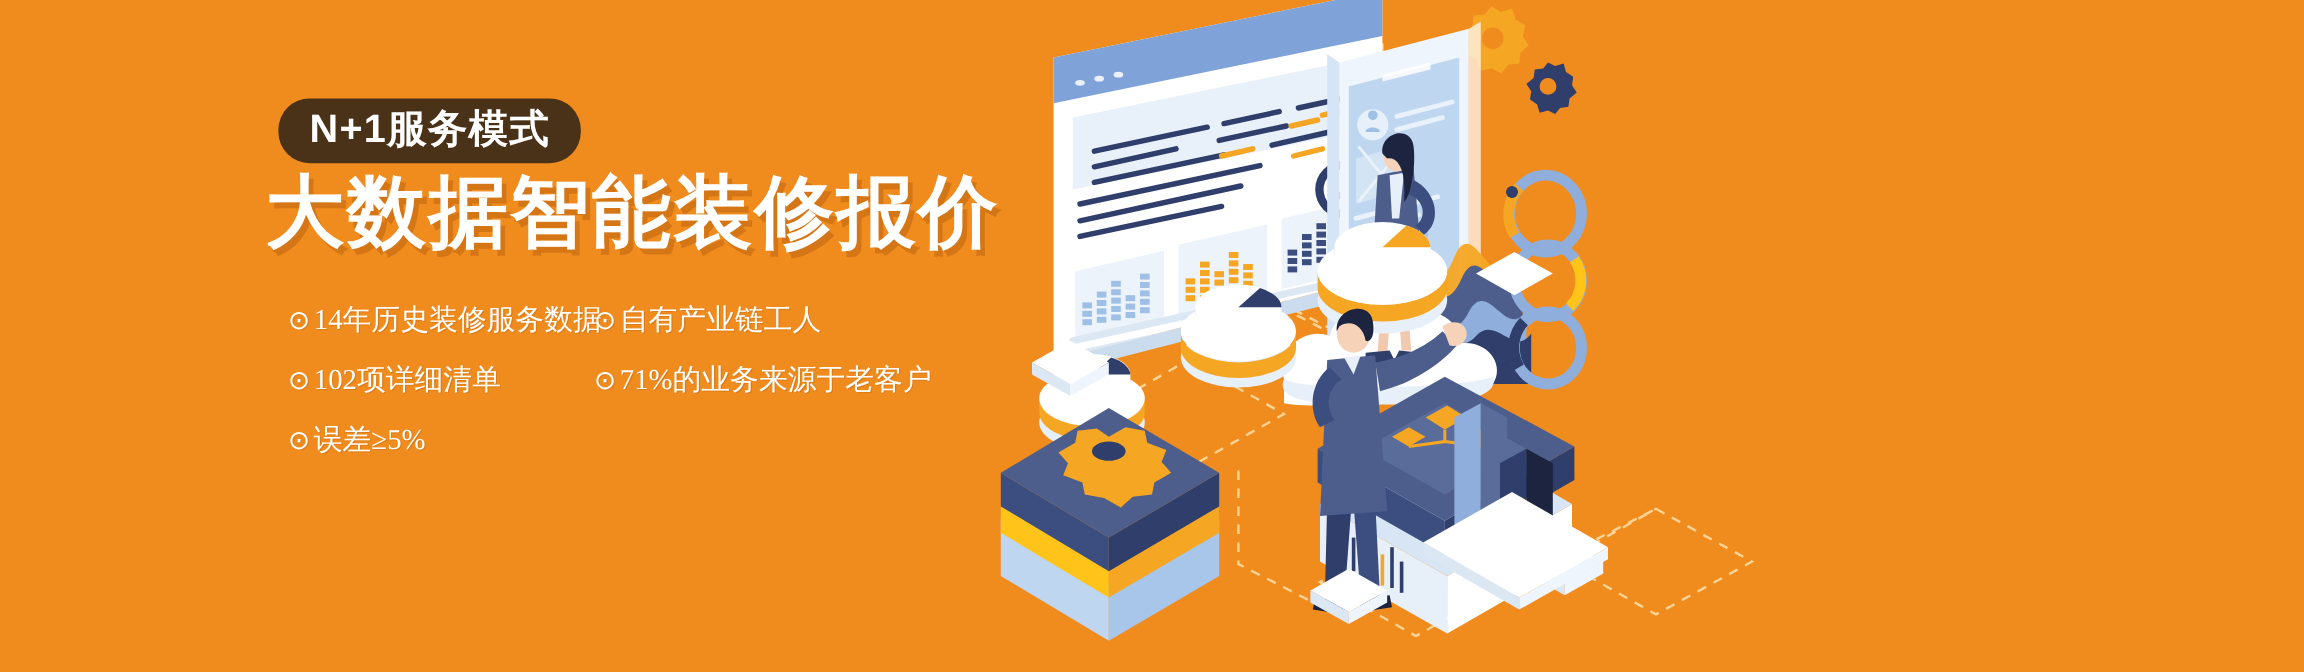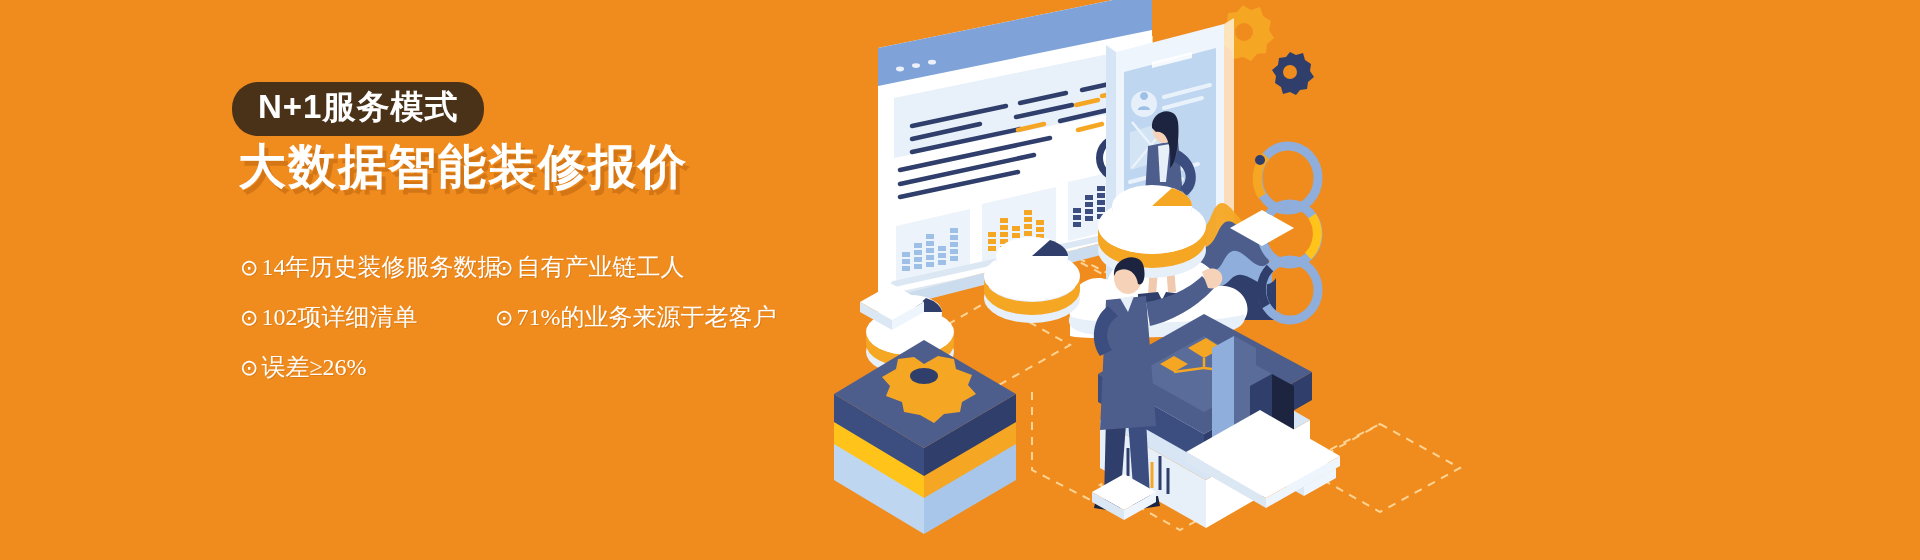--- a/index.html
+++ b/index.html
@@ -14,22 +14,22 @@
   #copy{position:absolute;left:0;top:0;width:980px;height:476px;text-decoration:underline;}
 
   .badge{
     position:absolute;left:232px;top:82px;
     background:#4A3218;border-radius:26px;
     padding:7px 26px 11px 26px;
     color:#ffffff;font-size:33px;font-weight:bold;
     letter-spacing:1px;line-height:1.1;white-space:nowrap;
   }
   .headline{
-    position:absolute;left:238px;top:140px;
-    color:#ffffff;font-size:48px;font-weight:bold;
+    position:absolute;left:221px;top:140px;
+    color:#ffffff;font-size:66px;font-weight:bold;
     letter-spacing:2px;white-space:nowrap;line-height:1.12;
     text-shadow:4px 5px 0 rgba(190,100,14,.55);
   }
 
   .bullets{position:absolute;left:240px;top:255px;width:700px;}
   .bcol{position:absolute;top:0;}
   .bcol.left{left:0;}
   .bcol.right{left:255px;}
   .bullet{
     display:flex;align-items:baseline;
@@ -64,21 +64,21 @@
         <div class="bullet">
           <span class="mk">⊙</span>
           <span>14年历史装修服务数据</span>
         </div>
         <div class="bullet">
           <span class="mk">⊙</span>
           <span>102项详细清单</span>
         </div>
         <div class="bullet">
           <span class="mk">⊙</span>
-          <span>误差≥26%</span>
+          <span>误差≥5%</span>
         </div>
       </div>
 
       <div class="bcol right">
         <div class="bullet">
           <span class="mk">⊙</span>
           <span>自有产业链工人</span>
         </div>
         <div class="bullet">
           <span class="mk">⊙</span>

